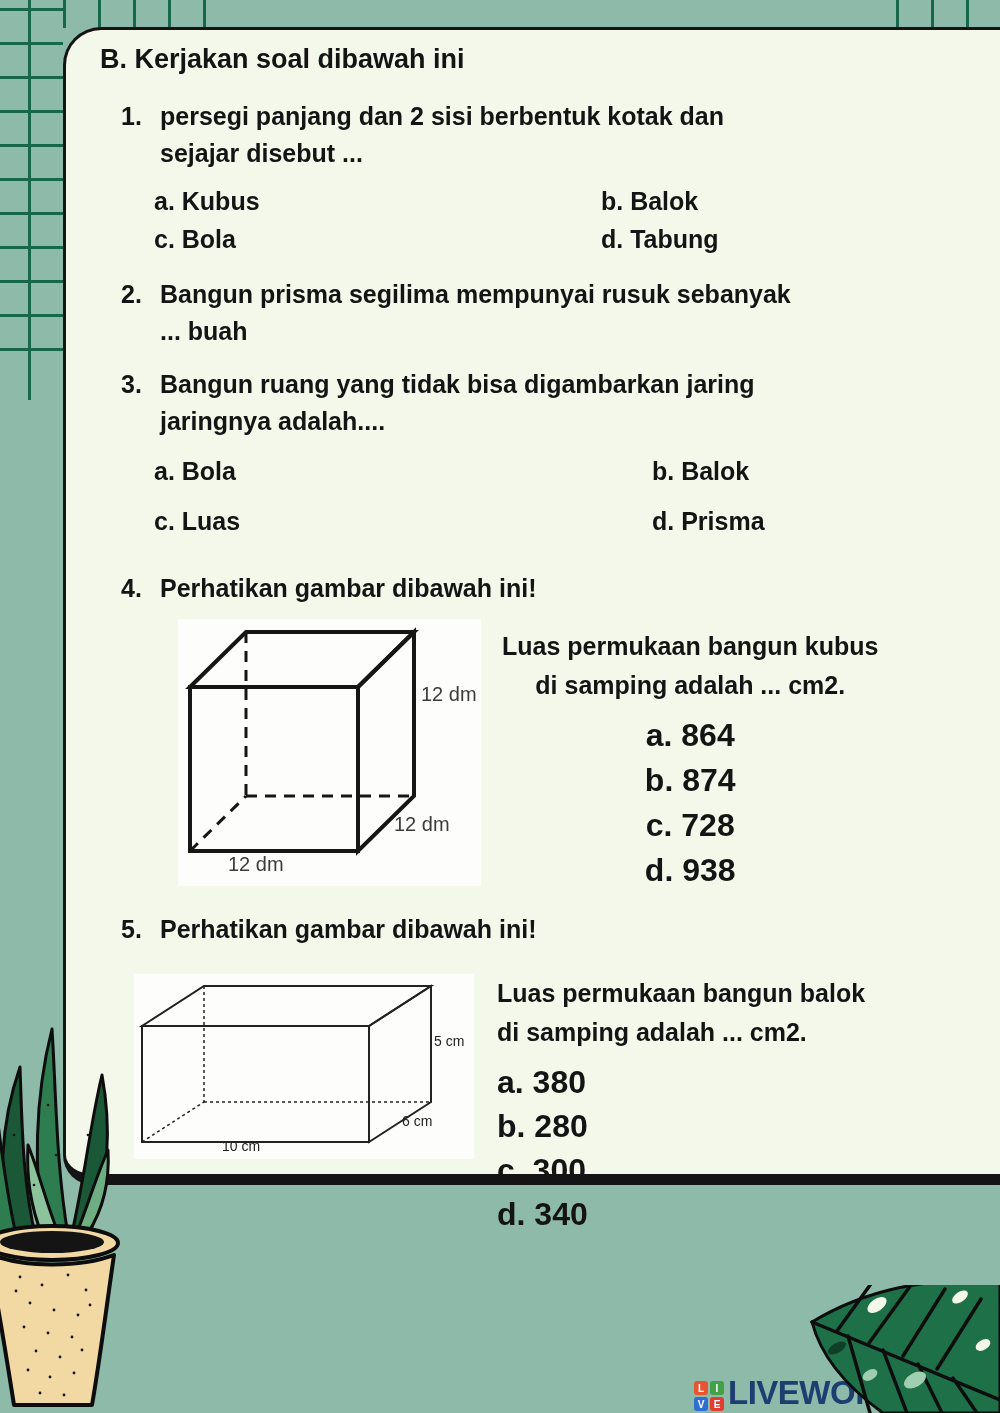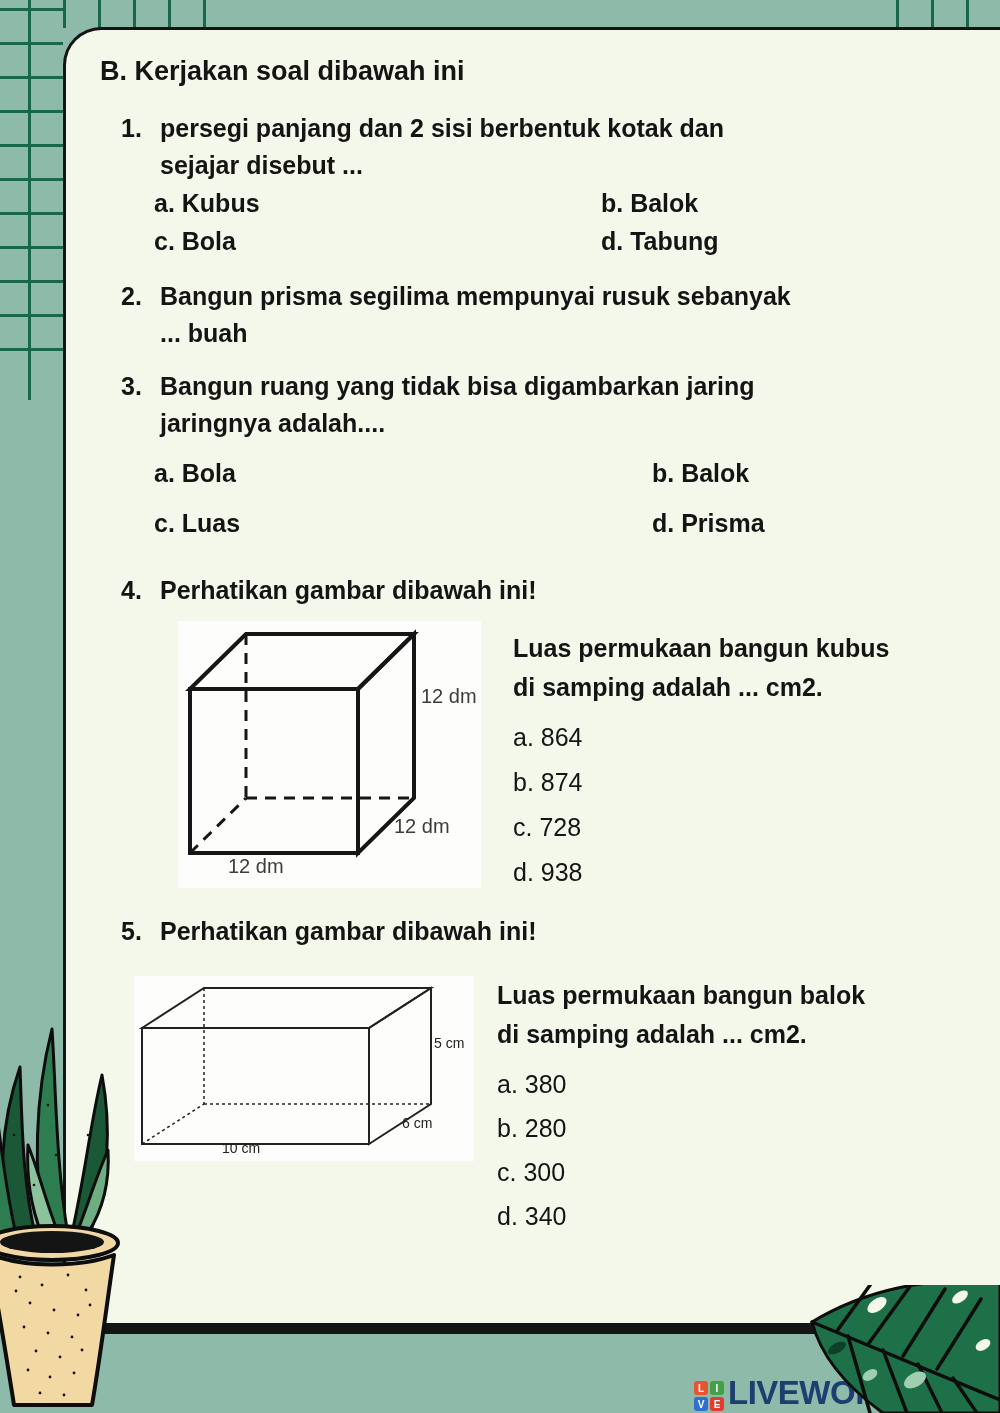--- a/index.html
+++ b/index.html
@@ -16,52 +16,52 @@
       repeating-linear-gradient(to right,transparent 0,transparent 32px,var(--grid,#17674a) 32px,var(--grid,#17674a) 35px),
       repeating-linear-gradient(to bottom,transparent 0,transparent 31px,var(--grid,#17674a) 31px,var(--grid,#17674a) 34px);
     background-position:-4px -23px;
   }
   .grid-topleft{left:0;top:0;width:213px;height:28px;}
   .grid-leftcol{left:0;top:0;width:63px;height:400px;}
   .grid-topright{left:868px;top:0;width:132px;height:28px;}
 
   
   .card{
-    position:absolute;left:63px;top:27px;right:0;height:1307px;
+    position:absolute;left:63px;top:27px;right:0;height:1158px;
     background:var(--card,#f4f8ea);
     border:3px solid var(--ink,#141414);border-right:none;
     border-bottom:11px solid var(--ink,#141414);
     border-radius:38px 0 0 30px;
-    padding:24px 16px 0 34px;box-sizing:border-box;
+    padding:12px 16px 0 34px;box-sizing:border-box;
     z-index:1;
   }
   .title{font-size:27px;font-weight:bold;line-height:34px;}
   .q{display:flex;padding-left:21px;}
   .q-num{width:39px;flex:0 0 39px;font-size:25px;font-weight:bold;line-height:37px;}
   .q-text{font-size:25px;font-weight:bold;line-height:37px;}
   .q1{margin-top:22px;}
   .q2{margin-top:18px;}
   .q3{margin-top:16px;}
   .q4{margin-top:30px;}
   .q5{margin-top:18px;}
   .opts{display:grid;margin-left:54px;font-size:25px;font-weight:bold;line-height:38px;}
-  .opts-1{grid-template-columns:447px 1fr;}
+  .opts-1{grid-template-columns:447px 1fr;margin-top:10px;}
   .opts-2{grid-template-columns:462px 1fr;margin-top:12px;row-gap:8px;}
   .opts-3{grid-template-columns:498px 1fr;margin-top:12px;row-gap:12px;}
   .fig-row{display:flex;align-items:flex-start;}
   .fig-row-4{margin-top:12px;margin-left:54px;}
   .fig-row-5{margin-top:26px;margin-left:34px;}
   .fig-box{background:var(--figure-bg,#fdfdfb);flex:0 0 auto;}
   .fig-box-cube{width:303px;height:267px;margin-left:24px;}
   .fig-box-cuboid{width:340px;height:185px;}
   .fig-right{flex:0 0 auto;}
-  .fig-right-4{margin-left:32px;padding-top:8px;}
+  .fig-right-4{margin-left:21px;padding-top:8px;text-align:center;}
   .fig-right-5{margin-left:23px;padding-top:0;}
   .prompt{font-size:25px;font-weight:bold;line-height:39px;}
-  .vopts{font-size:25px;font-weight:normal;margin-top:8px;}
+  .vopts{font-size:32px;font-weight:bold;margin-top:8px;}
   .vopts-4 .vopt{line-height:45px;}
   .vopts-5 .vopt{line-height:44px;}
   svg text{font-family:"Liberation Sans",sans-serif;}
 
   
   .logo{position:absolute;left:694px;top:1374px;display:flex;align-items:center;z-index:4;}
   .logo-grid{display:grid;grid-template-columns:14px 14px;grid-template-rows:14px 14px;gap:2px;margin-top:6px;}
   .tile{border-radius:3px;color:#fff;font-size:10px;font-weight:bold;display:flex;align-items:center;justify-content:center;}
   .tile-l{background:var(--tile-l,#e8542f);}
   .tile-i{background:var(--tile-i,#43a047);}

